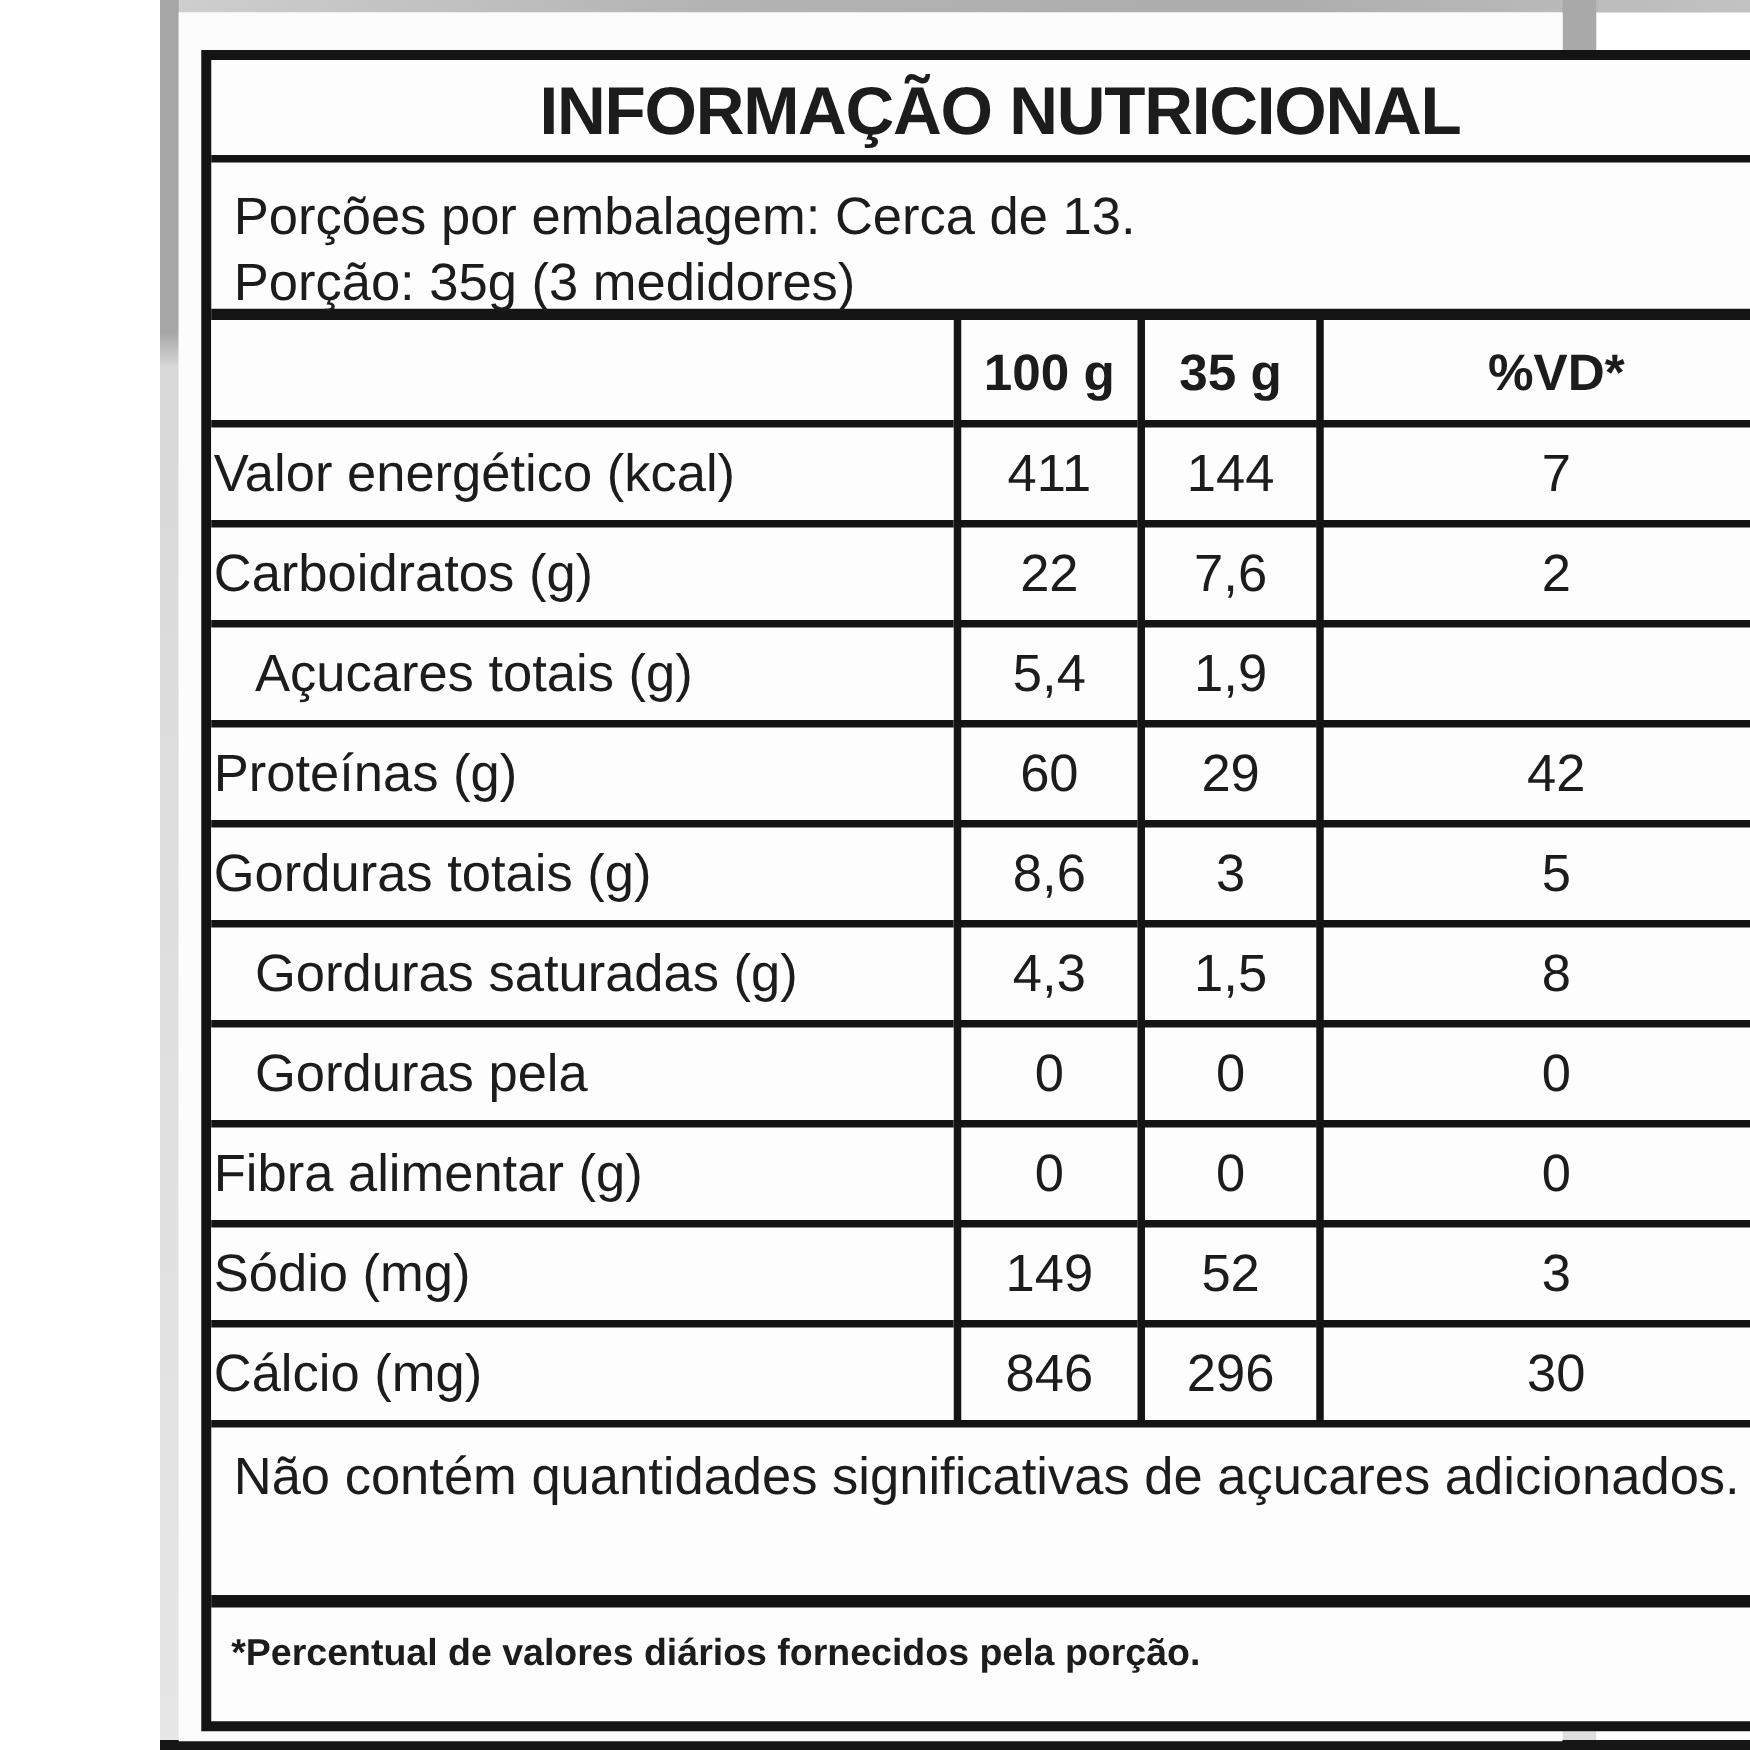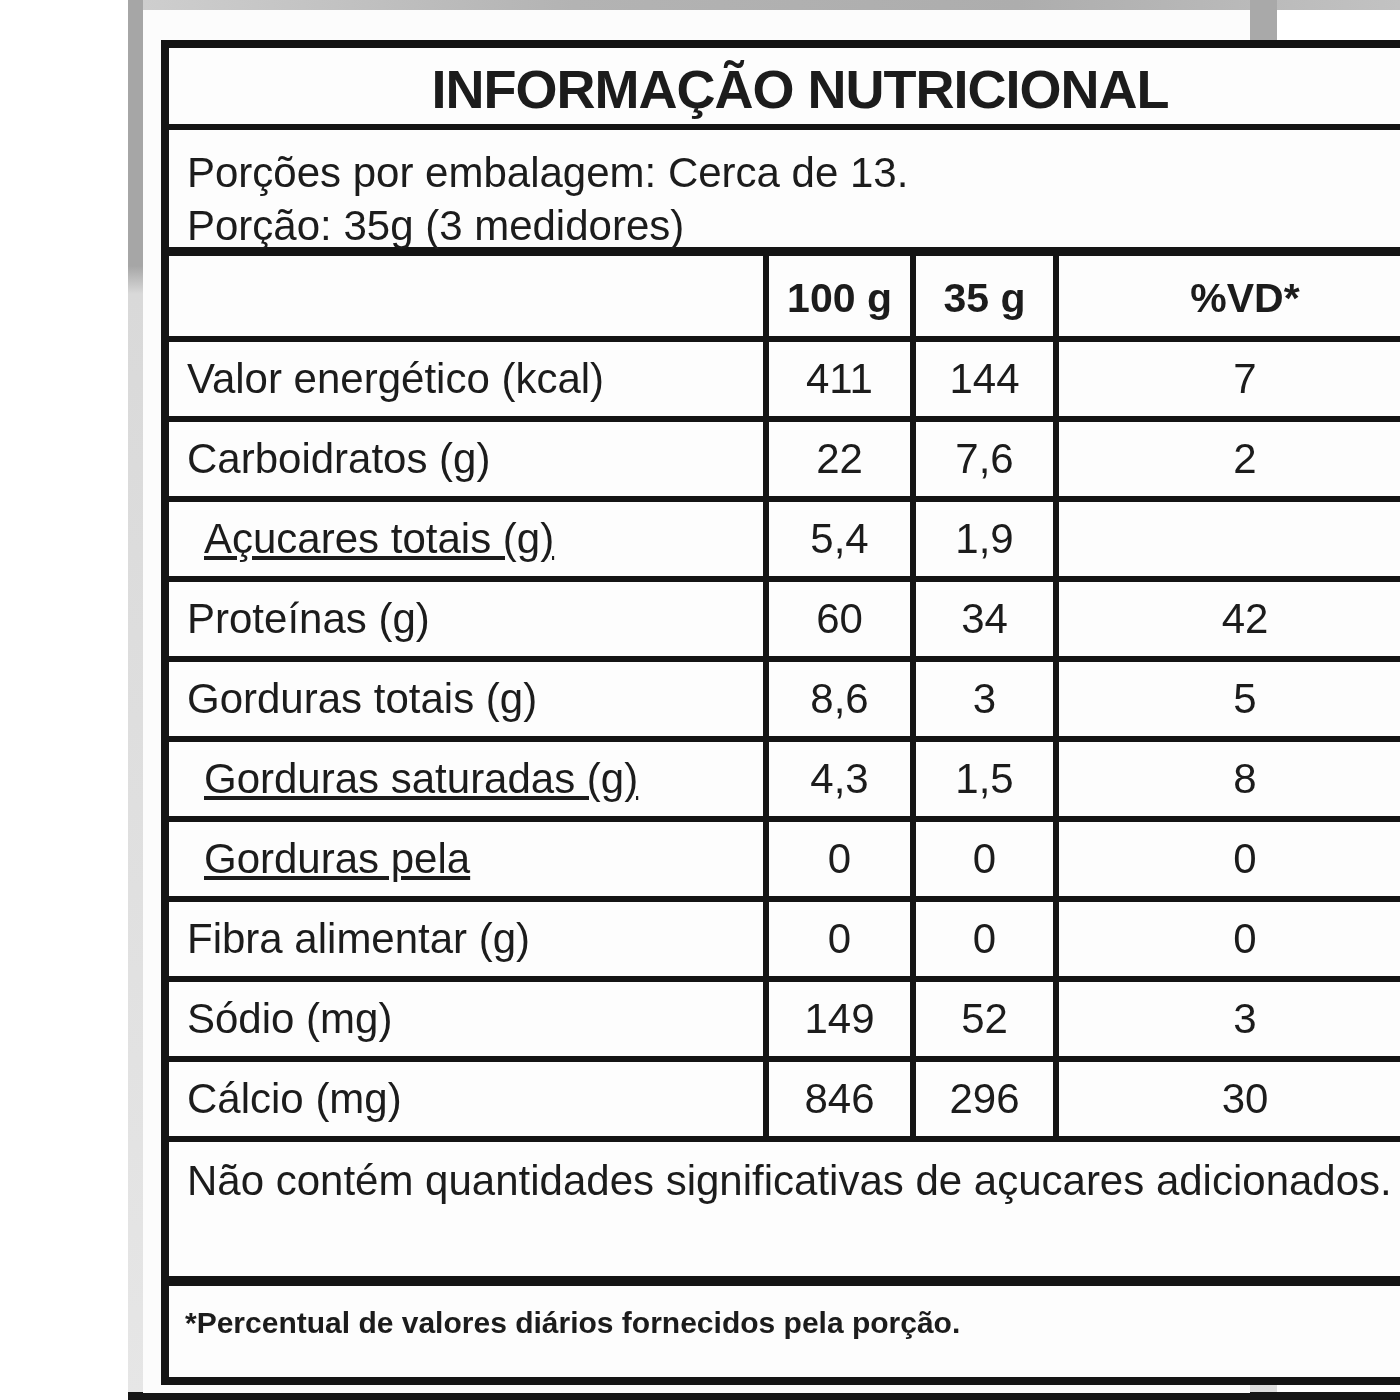--- a/index.html
+++ b/index.html
@@ -61,22 +61,22 @@
     grid-auto-rows: 80px;
   }
   .t-grid .hrow > div { height: 85px; }
   .row { display: contents; }
   .cell {
     box-sizing: border-box;
     display: flex; align-items: center;
     font-size: 42px;
     background: #fdfdfd;
   }
-  .cell.name { justify-content: flex-start; padding-left: 18px; }
-  .cell.name.indent { padding-left: 35px; text-decoration: underline; }
+  .cell.name { justify-content: flex-start; padding-left: 2px; }
+  .cell.name.indent { padding-left: 35px; }
   .cell.val { justify-content: center; }
   .cell.vline { border-left: 6px solid #141414; }
   .cell.rtop { border-top: 6px solid #141414; }
   .cell.head { font-weight: bold; font-size: 41px; height: 85px; }
   .t-note {
     box-sizing: border-box; height: 140px; flex: none;
     border-top: 6px solid #141414;
     padding: 12px 20px 0 18px;
     font-size: 42px; line-height: 1.3;
   }
@@ -128,21 +128,21 @@
       </div>
       <div class="row">
         <div class="cell name indent rtop">Açucares totais (g)</div>
         <div class="cell val vline rtop">5,4</div>
         <div class="cell val vline rtop">1,9</div>
         <div class="cell val vline rtop"></div>
       </div>
       <div class="row">
         <div class="cell name rtop">Proteínas (g)</div>
         <div class="cell val vline rtop">60</div>
-        <div class="cell val vline rtop">34</div>
+        <div class="cell val vline rtop">29</div>
         <div class="cell val vline rtop">42</div>
       </div>
       <div class="row">
         <div class="cell name rtop">Gorduras totais (g)</div>
         <div class="cell val vline rtop">8,6</div>
         <div class="cell val vline rtop">3</div>
         <div class="cell val vline rtop">5</div>
       </div>
       <div class="row">
         <div class="cell name indent rtop">Gorduras saturadas (g)</div>

